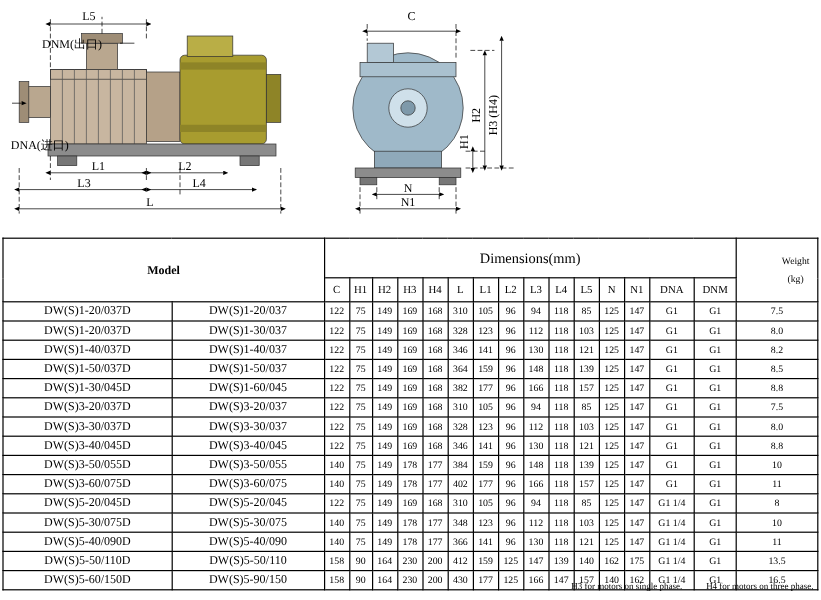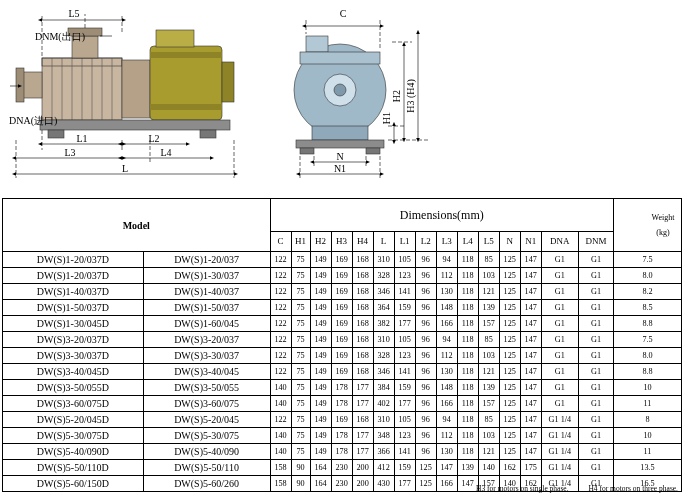--- a/index.html
+++ b/index.html
@@ -513,21 +513,21 @@
             <td>139</td>
             <td>140</td>
             <td>162</td>
             <td>175</td>
             <td>G1 1/4</td>
             <td>G1</td>
             <td>13.5</td>
           </tr>
           <tr>
             <td class="model">DW(S)5-60/150D</td>
-            <td class="model">DW(S)5-60/260</td>
+            <td class="model">DW(S)5-90/150</td>
             <td>158</td>
             <td>90</td>
             <td>164</td>
             <td>230</td>
             <td>200</td>
             <td>430</td>
             <td>177</td>
             <td>125</td>
             <td>166</td>
             <td>147</td>

